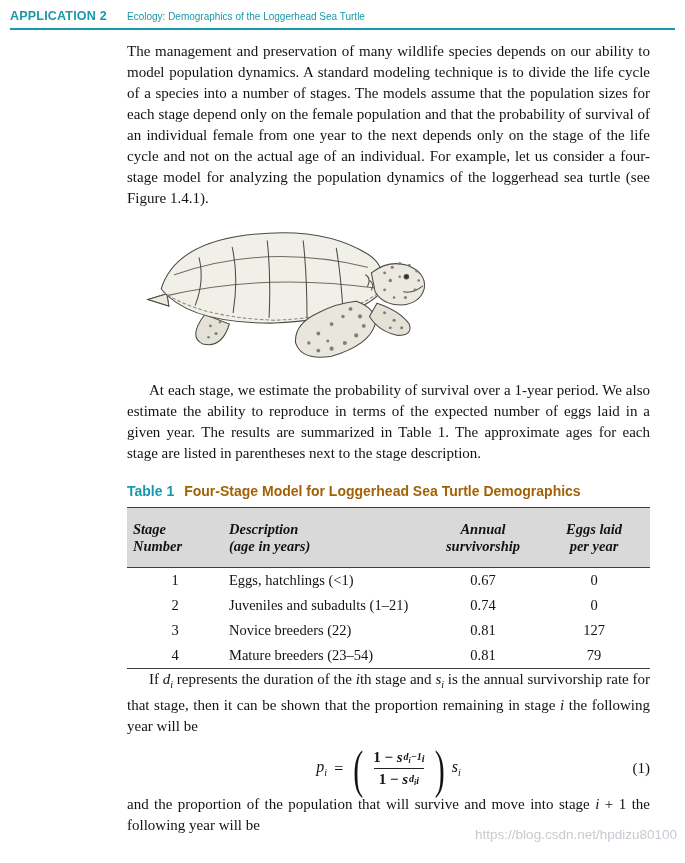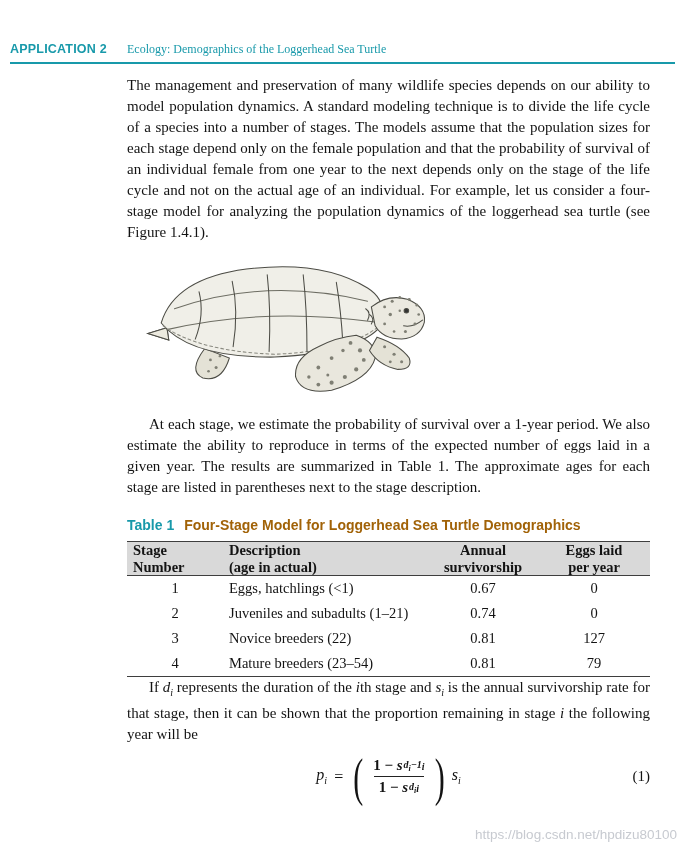--- a/index.html
+++ b/index.html
@@ -7,42 +7,42 @@
   .page {
     width:685px; height:863px; position:relative; overflow:hidden;
     background:#fff; font-family:"Liberation Serif", serif; color:#131313;
   }
 
   
   .header { display:flex; align-items:baseline; margin:0 10px; padding:9px 0 5px;
             border-bottom:2px solid var(--accent,#1899aa); }
   .app-label { flex:0 0 117px; font-family:"Liberation Sans",sans-serif; font-weight:bold;
                font-size:12.5px; color:var(--accent,#1899aa); letter-spacing:.2px; }
-  .app-title { font-family:Liberation Serif, serif; font-size:12px; color:var(--accent,#1899aa);margin-top:33px; }
+  .app-title { font-family:Liberation Sans, sans-serif; font-size:10px; color:var(--accent,#1899aa); }
 
   .content { margin:11px 35px 0 127px; }
 
   p.body { font-size:15px; line-height:21px; text-align:justify; margin:0; }
   p.indent { text-indent:22px; }
 
   
   .figure { margin:9px 0 0 2px; }
   .fig-caption { margin-top:8px; font-size:13.5px; }
   .fig-label { font-family:"Liberation Sans",sans-serif; font-weight:bold; font-size:13px;
                color:var(--accent,#1899aa); margin-right:9px; }
 
   
   .table-section { margin-top:19px; }
   .table-heading { font-family:"Liberation Sans",sans-serif; font-size:14px; margin-bottom:8px; }
   .table-label { color:var(--accent,#1899aa); font-weight:bold; margin-right:10px; }
   .table-title { font-weight:bold; color:#a16207; }
   table.demo { border-collapse:collapse; width:100%; font-size:14.5px; }
   table.demo thead th { background:var(--table_header_bg,#d9d9d9);
       border-top:1.5px solid #3e3e3e; border-bottom:1px solid #3e3e3e;
-      font-weight:bold; padding:0 6px; line-height:16.5px; vertical-align:top; }
+      font-weight:bold; padding:13px 6px; line-height:16.5px; vertical-align:top;font-style:italic; }
   table.demo td { padding:4px 6px; line-height:17px; }
   table.demo tbody tr:last-child td { border-bottom:1.5px solid #3e3e3e; }
   .al { text-align:left; } .ac { text-align:center; }
   th.first, td.first { padding-left:12px; }
 
   
   .math { font-size:16px; }
   .math i, p.body i { font-family:"Liberation Serif",serif; }
   .math sub, p.body sub { font-size:10px; font-style:italic; }
   .eqrow { display:flex; align-items:center; }
@@ -165,21 +165,21 @@
             <col style="width:112px">
           </colgroup>
         <thead>
           <tr>
             <th class="al first">
                 <div>Stage</div>
                 <div>Number</div>
               </th>
             <th class="al">
                 <div>Description</div>
-                <div>(age in actual)</div>
+                <div>(age in years)</div>
               </th>
             <th class="ac">
                 <div>Annual</div>
                 <div>survivorship</div>
               </th>
             <th class="ac">
                 <div>Eggs laid</div>
                 <div>per year</div>
               </th>
           </tr>
@@ -230,17 +230,18 @@
                 <span class="t"><i>d</i><sub>i</sub></span>
                 <span class="b"><i>i</i></span>
               </span></span>
         </span>
         <span class="bigp">)</span>
         <span class="post"><i>s</i><sub>i</sub></span>
       </div>
       <div class="eqnum">(1)</div>
     </div>
 
+    <p class="body mt10"><span>and the proportion of the population that will survive and move into stage </span><i>i</i><span> + 1 the following year will be</span></p>
 
   </div>
 
   <div class="watermark">https://blog.csdn.net/hpdizu80100</div>
 </div>
 
 </body></html>

